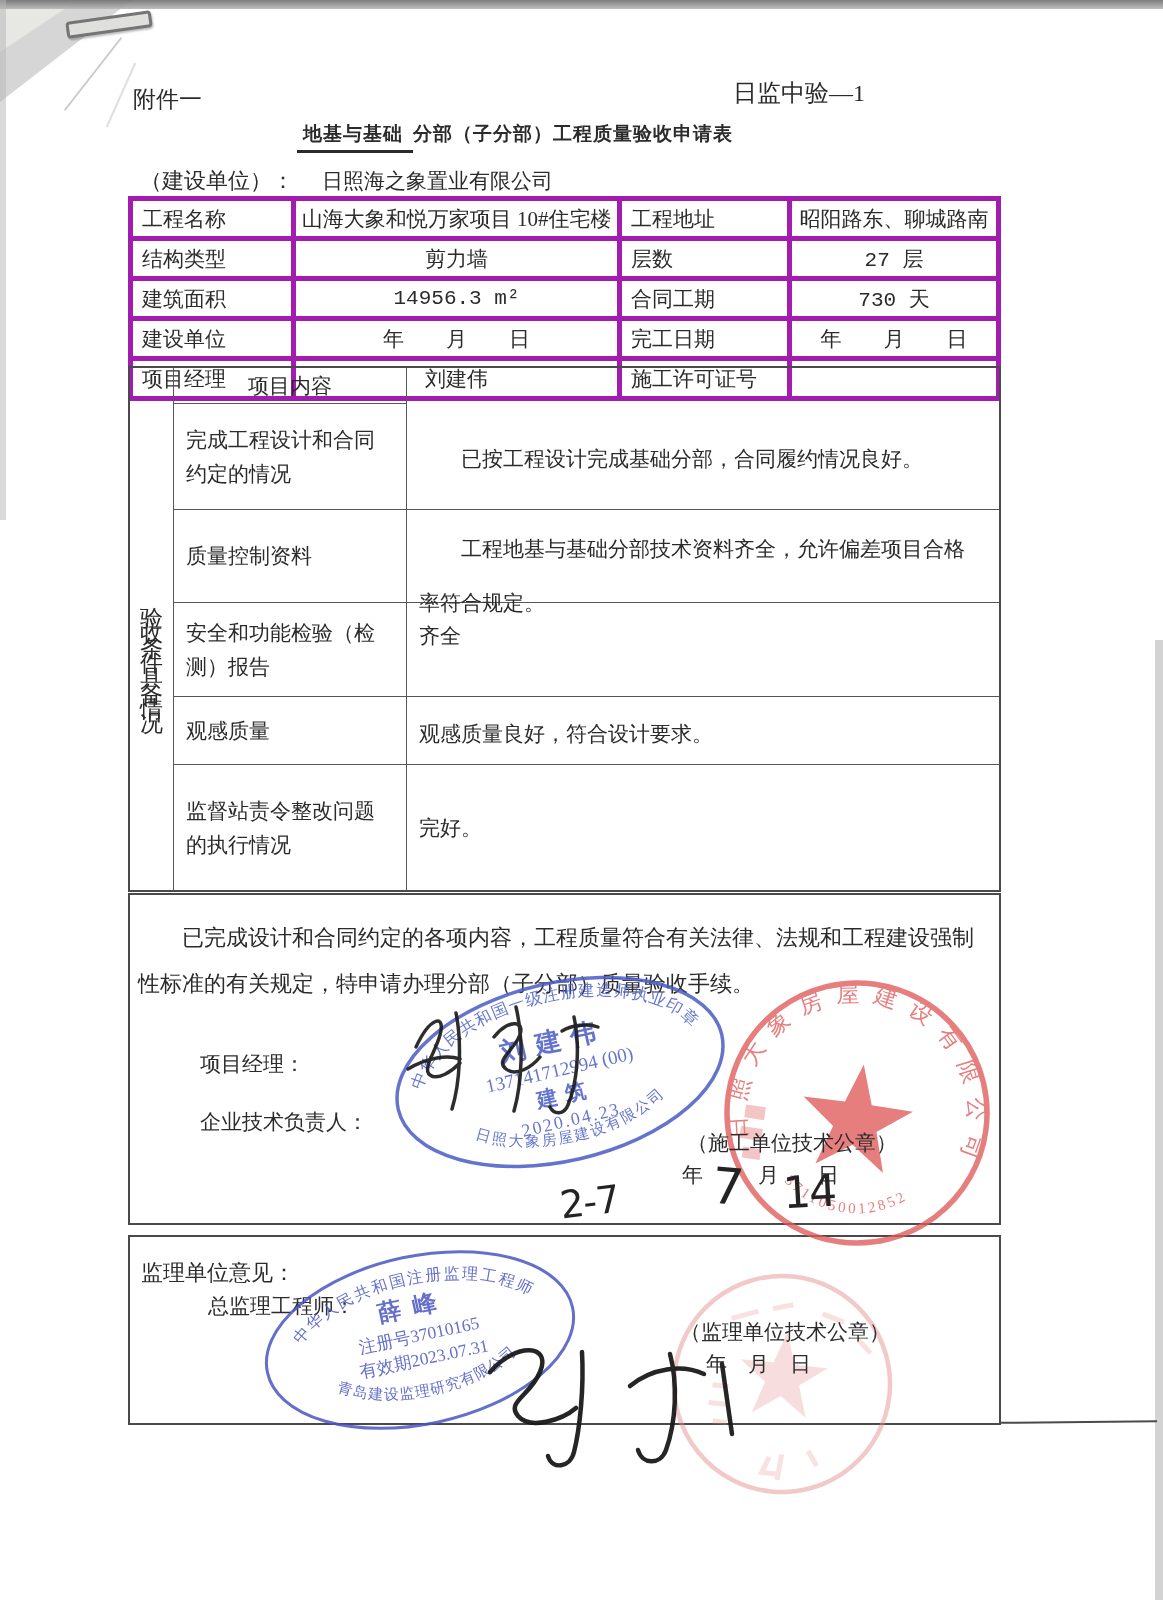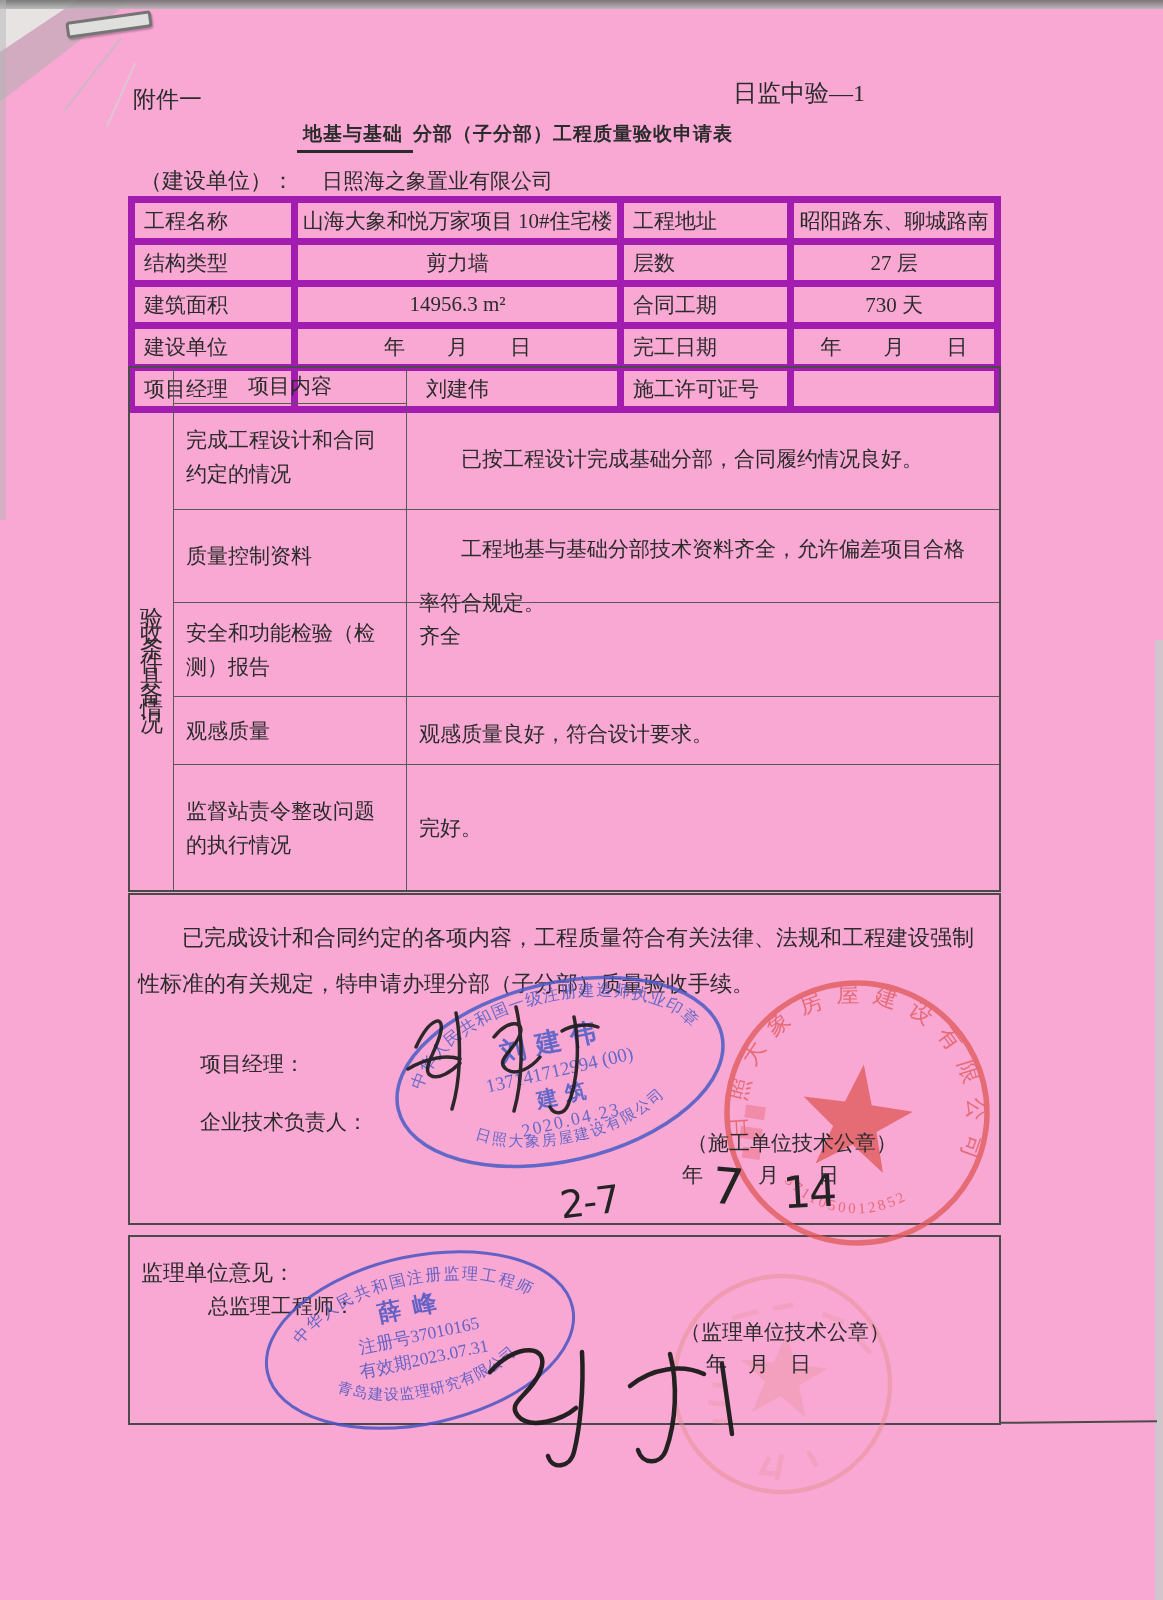--- a/index.html
+++ b/index.html
@@ -1,16 +1,16 @@
 <!DOCTYPE html>
 <html><head>
 <meta charset="utf-8">
 <style>
   html,body{margin:0;padding:0;background:#8f8f8f;}
-  .page{position:relative;width:1163px;height:1600px;background:#f9a8d4;overflow:hidden;
+  .page{position:relative;width:1163px;height:1600px;background:#ffffff;overflow:hidden;
         font-family:"Liberation Serif","DejaVu Serif",serif;color:#2b2b2b;}
   .abs{position:absolute;}
   .t{position:absolute;white-space:nowrap;}
 
   
   .top-strip{left:0;top:0;width:1163px;height:9px;background:linear-gradient(#6e6e6e,#b7b7b7);opacity:.9;}
   .corner-wedge{left:0;top:0;width:132px;height:102px;background:#aeaeae;opacity:.5;
                 clip-path:polygon(0 0,100% 0,0 100%);}
   .corner-fold{left:0;top:0;width:78px;height:52px;background:#e9e9e6;opacity:.9;
                clip-path:polygon(0 0,100% 0,0 100%);}
@@ -25,24 +25,24 @@
   .attach{left:133px;top:84px;font-size:23px;}
   .formcode{left:696px;top:77px;font-size:24px;margin-left:37px;}
   .title{left:297px;top:121px;font-size:19px;font-weight:bold;letter-spacing:1px;}
   .title .u{display:inline-block;border-bottom:3px solid #2b2b2b;padding:0 10px 3px 6px;}
   .builder{left:140px;top:166px;font-size:22px;}
   .builder .name{display:inline-block;border-bottom:2.5px solid #2b2b2b;padding:0 72px 3px 28px;font-size:21px;}
 
   
   table.info{position:absolute;left:128px;top:196px;width:873px;border-collapse:collapse;table-layout:fixed;
              border:2px solid #4a4a4a;}
-  table.info td{border:7px solid #a21caf;height:33px;font-size:21px;overflow:hidden;white-space:nowrap;}
+  table.info td{border:5px solid #a21caf;height:33px;font-size:21px;overflow:hidden;white-space:nowrap;}
   td.lab{padding-left:9px;}
   td.val{text-align:center;}
-  .sans{font-family:Liberation Serif, serif;font-size:20px;}
+  .sans{font-family:Liberation Mono, monospace;font-size:20px;}
 
   
   .acc{position:absolute;left:128px;top:366px;width:873px;display:grid;box-sizing:border-box;
        grid-template-columns:44px 233px 1fr;
        grid-template-rows:36px 106px 93px 94px 68px 125px;
        border:2px solid #4a4a4a;font-size:21px;}
   .acc>div{box-sizing:border-box;}
   .br{border-right:1px solid #575757;}
   .bb{border-bottom:1px solid #575757;}
   .acc-side{grid-row:1/7;grid-column:1;display:flex;align-items:center;justify-content:center;}

